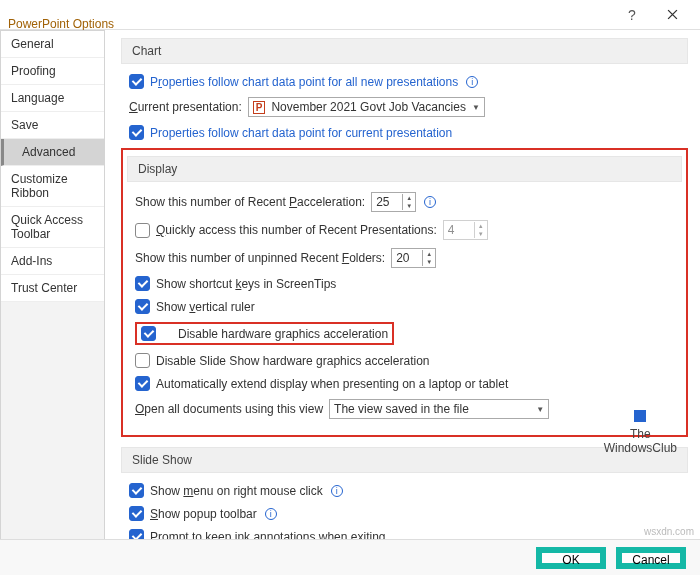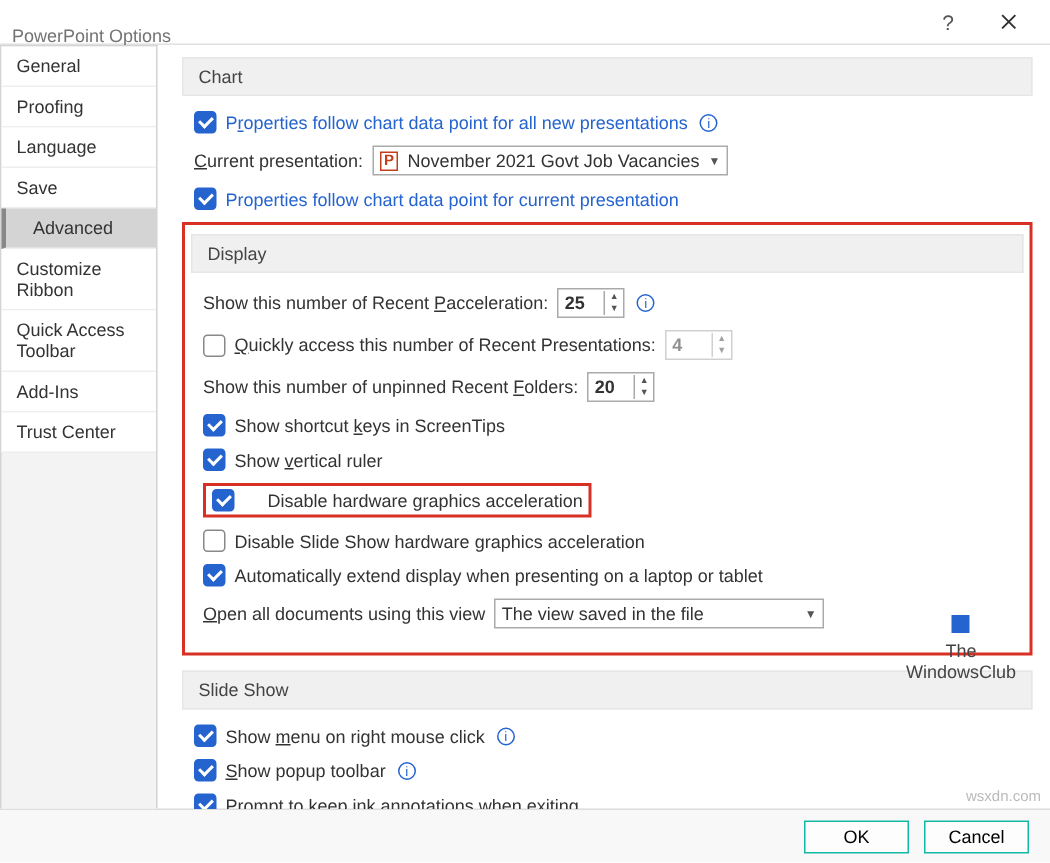--- a/index.html
+++ b/index.html
@@ -1,48 +1,48 @@
 <!DOCTYPE html>
 <html><head>
 <meta charset="utf-8">
 <style>
 * { box-sizing: border-box; margin: 0; padding: 0; }
 body { font-family: "Segoe UI", Tahoma, sans-serif; font-size: 12px; color: #333; background: #fff; width: 700px; height: 575px; overflow: hidden; }
 .titlebar { height: 30px; display: flex; align-items: center; padding: 0 8px; border-bottom: 1px solid #e0e0e0; }
-.titlebar .title { flex: 1; font-size: 12px; color: #737373; margin-top: 18px; }
+.titlebar .title { flex: 1; font-size: 12px; color: #a16207; margin-top: 18px; }
 .titlebar .btn { width: 40px; height: 28px; display: flex; align-items: center; justify-content: center; font-size: 14px; color: #555; cursor: pointer; }
 .titlebar .btn svg { width: 11px; height: 11px; }
 .content { display: flex; height: 509px; }
 .sidebar { width: 105px; border: 1px solid #d4d4d4; border-bottom: none; background: #f3f3f3; }
 .sidebar-item { padding: 6px 10px; cursor: pointer; color: #333; background: #fff; border-bottom: 1px solid #eee; }
 .sidebar-item.selected { background: #d4d4d4; border-left: 3px solid #888; padding-left: 18px; }
 .main { flex: 1; overflow-y: auto; padding: 8px 12px 0 16px; position: relative; }
 .section-hdr { background: #f0f0f0; padding: 5px 10px; font-size: 12px; color: #444; border: 1px solid #e6e6e6; margin-bottom: 10px; }
 .row { display: flex; align-items: center; margin: 4px 0 8px 8px; gap: 6px; }
 .check { width: 15px; height: 15px; border: 1px solid #888; border-radius: 3px; display: inline-flex; align-items: center; justify-content: center; background: #fff; flex-shrink: 0; }
 .check.checked { background: #2564cf; border-color: #2564cf; }
 .check.checked::after { content: ""; width: 4px; height: 7px; border: solid #fff; border-width: 0 2px 2px 0; transform: rotate(45deg); margin-top: -2px; }
 .underline { text-decoration: underline; }
 .lbl { color: #333; }
 .link-ish { color: #2564cf; cursor: pointer; }
 .info-icon { width: 12px; height: 12px; border: 1px solid #2564cf; border-radius: 50%; color: #2564cf; font-size: 9px; display: inline-flex; align-items: center; justify-content: center; margin-left: 2px; }
 .select { border: 1px solid #aaa; background: #fff; padding: 2px 4px; display: inline-flex; align-items: center; gap: 6px; height: 20px; }
 .select .caret { font-size: 8px; color: #555; }
 .select .pp-icon { color: #c43e1c; font-weight: bold; font-size: 10px; border: 1px solid #c43e1c; padding: 0 2px; }
 .spin { display: inline-flex; align-items: center; border: 1px solid #aaa; height: 20px; }
-.spin .val { width: 30px; text-align: left; padding: 0 4px; font-weight: bold; }
+.spin .val { width: 30px; text-align: left; padding: 0 4px; }
 .spin .arrows { display: flex; flex-direction: column; border-left: 1px solid #aaa; }
 .spin .ar { font-size: 6px; line-height: 8px; padding: 0 3px; color: #555; cursor: pointer; }
 .spin.disabled { opacity: 0.55; }
 .red-box { border: 2px solid #d93025; padding: 6px 4px 8px 4px; margin-bottom: 10px; }
 .red-small { border: 2px solid #d93025; padding: 2px 4px; display: inline-flex; align-items: center; gap: 22px; }
 .wc-logo { position: absolute; right: 23px; top: 380px; text-align: center; font-size: 12px; color: #444; line-height: 14px; }
 .wc-logo .sq { width: 12px; height: 12px; background: #2564cf; display: inline-block; margin-bottom: 2px; }
 .footer { height: 36px; display: flex; align-items: center; justify-content: flex-end; gap: 10px; padding: 0 14px; border-top: 1px solid #ddd; background: #f8f8f8; }
-.footer button { min-width: 70px; height: 22px; border: 1px solid #14b8a6; background: #fdfdfd; font-size: 12px; cursor: pointer; }
+.footer button { min-width: 70px; height: 22px; border: 6px solid #14b8a6; background: #fdfdfd; font-size: 12px; cursor: pointer; }
 .watermark { position: absolute; right: 6px; bottom: 38px; font-size: 10px; color: #bbb; }
 </style>
 </head>
 <body>
 
 <div class="titlebar">
   <span class="title">PowerPoint Options</span>
   <div class="btn">?</div>
   <div class="btn">
     <svg viewBox="0 0 10 10">

